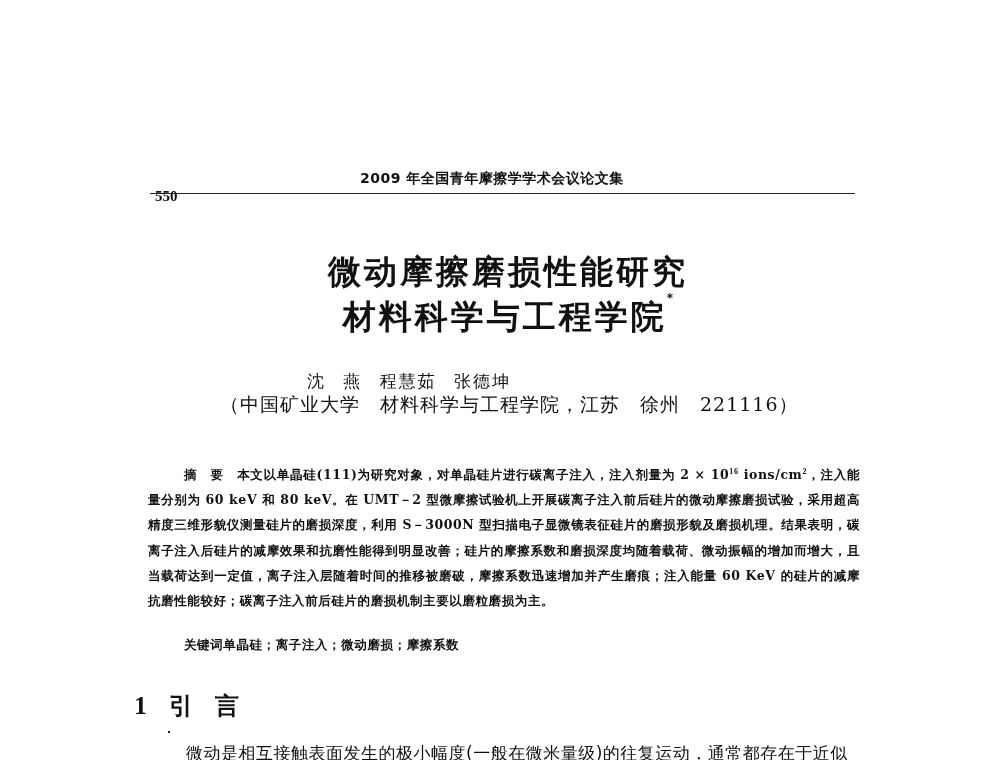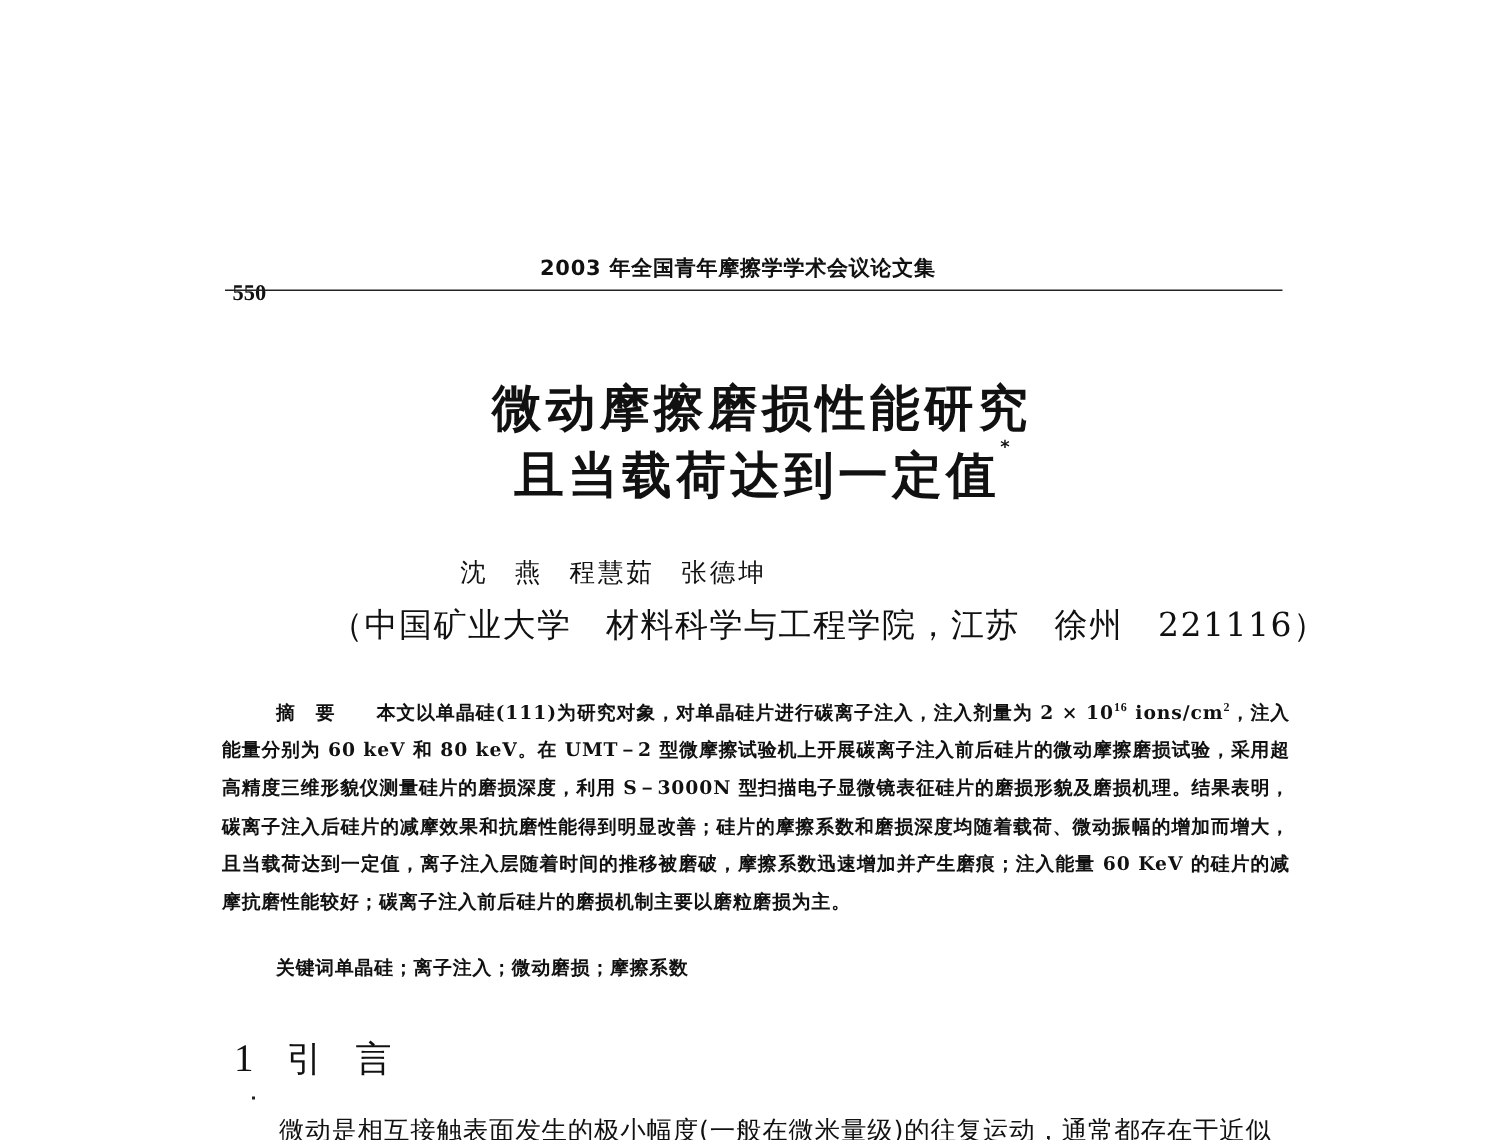--- a/index.html
+++ b/index.html
@@ -27,57 +27,57 @@
       letter-spacing: 3px;
     }
     .title.l1 { top: 250px; left: 8px; }
     .title.l2 { top: 295px; left: 8px; }
     .title sup { font-size: 12px; vertical-align: top; position: relative; top: -4px; letter-spacing: 0; }
     .authors {
       position: absolute; top: 370px; left: 0; width: 818px; text-align: center;
       font-size: 17px; letter-spacing: 2px; word-spacing: 10px;
     }
     .affiliation {
-      position: absolute; top: 402px; left: 220px;
-      font-size: 22px; letter-spacing: 1px; text-align: center;
+      position: absolute; top: 392px; left: 220px;
+      font-size: 19px; letter-spacing: 1px; text-align: center;
     }
     .abstract {
       position: absolute; left: 148px; top: 462px; width: 712px;
       font-size: 12.5px; font-weight: bold; line-height: 25.2px;
       text-align: justify; letter-spacing: 0.6px;
     }
-    .abstract .label { display: inline-block; margin-left: 36px; margin-right: 14px; letter-spacing: 14px; font-family: "DejaVu Sans", sans-serif; }
+    .abstract .label { display: inline-block; margin-left: 36px; letter-spacing: 14px; font-family: "DejaVu Sans", sans-serif; }
     .keywords {
       position: absolute; left: 184px; top: 637px;
       font-size: 12.5px; font-weight: bold; letter-spacing: 0.6px;
     }
     .keywords .label { font-family: "DejaVu Sans", sans-serif; }
     .section-heading {
-      position: absolute; left: 156px; top: 690px;
-      font-family: "DejaVu Sans", sans-serif; font-size: 24px; font-weight: normal;
+      position: absolute; left: 134px; top: 690px;
+      font-family: "DejaVu Sans", sans-serif; font-size: 24px; font-weight: bold;
     }
     .section-heading .num { font-family: "Liberation Serif", serif; font-size: 26px; margin-right: 22px; }
     .section-heading .txt { letter-spacing: 22px; }
     .stray-dot { position: absolute; left: 168px; top: 731px; width: 2px; height: 2px; background: #222; }
     .body-text {
       position: absolute; left: 186px; top: 742px; width: 700px;
       font-family: "DejaVu Sans", sans-serif; font-size: 17px; white-space: nowrap;
       letter-spacing: 0.5px;
     }
     sup.exp { font-size: 8px; vertical-align: top; position: relative; top: -3px; font-family: Liberation Serif, serif; }
   </style>
 </head>
 <body>
 
 <div class="page-number">550</div>
-<div class="running-header">2003 年全国青年摩擦学学术会议论文集</div>
+<div class="running-header">2009 年全国青年摩擦学学术会议论文集</div>
 <div class="header-rule"></div>
 
 <div class="title l1"><span>微动摩擦磨损性能研究</span></div>
-<div class="title l2"><span>且当载荷达到一定值</span><sup>*</sup></div>
+<div class="title l2"><span>材料科学与工程学院</span><sup>*</sup></div>
 
 <div class="authors">沈  燕  程慧茹  张德坤</div>
 <div class="affiliation">（中国矿业大学　材料科学与工程学院，江苏　徐州　221116）</div>
 
 <div class="abstract">
   <span class="label">摘要</span><span>本文以单晶硅(111)为研究对象，对单晶硅片进行碳离子注入，注入剂量为 2 × 10</span><sup class="exp">16</sup><span> ions/cm</span><sup class="exp">2</sup><span>，注入能量分别为 60 keV 和 80 keV。在 UMT－2 型微摩擦试验机上开展碳离子注入前后硅片的微动摩擦磨损试验，采用超高精度三维形貌仪测量硅片的磨损深度，利用 S－3000N 型扫描电子显微镜表征硅片的磨损形貌及磨损机理。结果表明，碳离子注入后硅片的减摩效果和抗磨性能得到明显改善；硅片的摩擦系数和磨损深度均随着载荷、微动振幅的增加而增大，且当载荷达到一定值，离子注入层随着时间的推移被磨破，摩擦系数迅速增加并产生磨痕；注入能量 60 KeV 的硅片的减摩抗磨性能较好；碳离子注入前后硅片的磨损机制主要以磨粒磨损为主。</span>
 </div>
 
 <div class="keywords">
   <span class="label">关键词</span><span>单晶硅；离子注入；微动磨损；摩擦系数</span>

